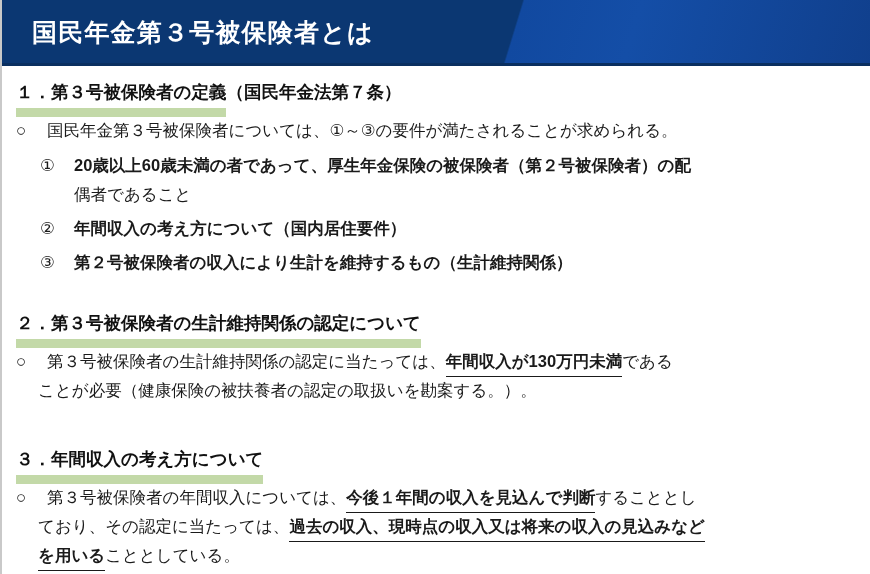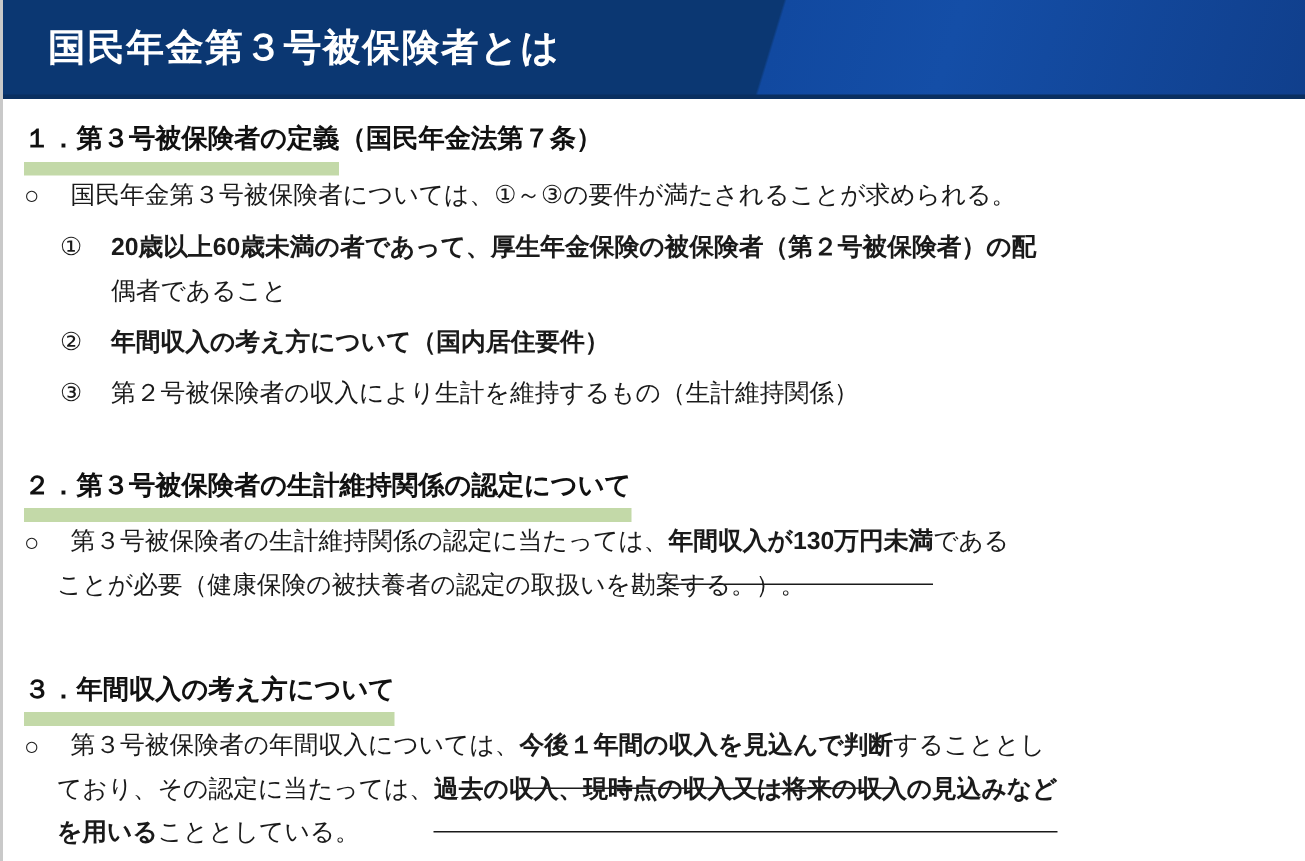--- a/index.html
+++ b/index.html
@@ -129,21 +129,21 @@
   .marker.num    { left: 38px; font-size: 16.5px; }
 
   .txt { position: absolute; white-space: nowrap; }
   .txt.l1 { left: 45px; }    
   .txt.l1b{ left: 36px; }    
   .txt.l2 { left: 72px; font-weight: bold; }    
   .txt.l2b{ left: 72px; }
   b.bu {
     font-weight: bold;
     border-bottom: 1.6px solid #1a1a1a;
-    padding-bottom: 19px;
+    padding-bottom: 6px;
     margin-top: 40px;
   }
 </style>
 </head>
 <body>
 
 <div class="slide">
 
   <div class="header">
     <div class="header-shape-dark"></div>
@@ -171,21 +171,21 @@
       <span class="txt l2b">偶者であること</span>
     </div>
 
     <div class="row" style="top:148px;">
       <span class="marker num">②</span>
       <span class="txt l2">年間収入の考え方について（国内居住要件）</span>
     </div>
 
     <div class="row" style="top:182px;">
       <span class="marker num">③</span>
-      <span class="txt l2" style="font-weight:normal;">第２号被保険者の収入により生計を維持するもの（生計維持関係）</span>
+      <span class="txt l2" style="font-weight:bold;">第２号被保険者の収入により生計を維持するもの（生計維持関係）</span>
     </div>
 
     <div class="section" style="top:245px;">
       <div class="sec-head"><span class="hl">２．第３号被保険者の生計維持関係の認定について</span></div>
     </div>
 
     <div class="row" style="top:281px;">
       <span class="marker circle">○</span>
       <span class="txt l1"><span>第３号被保険者の生計維持関係の認定に当たっては、</span><b class="bu">年間収入が130万円未満</b><span>である</span></span>
     </div>

